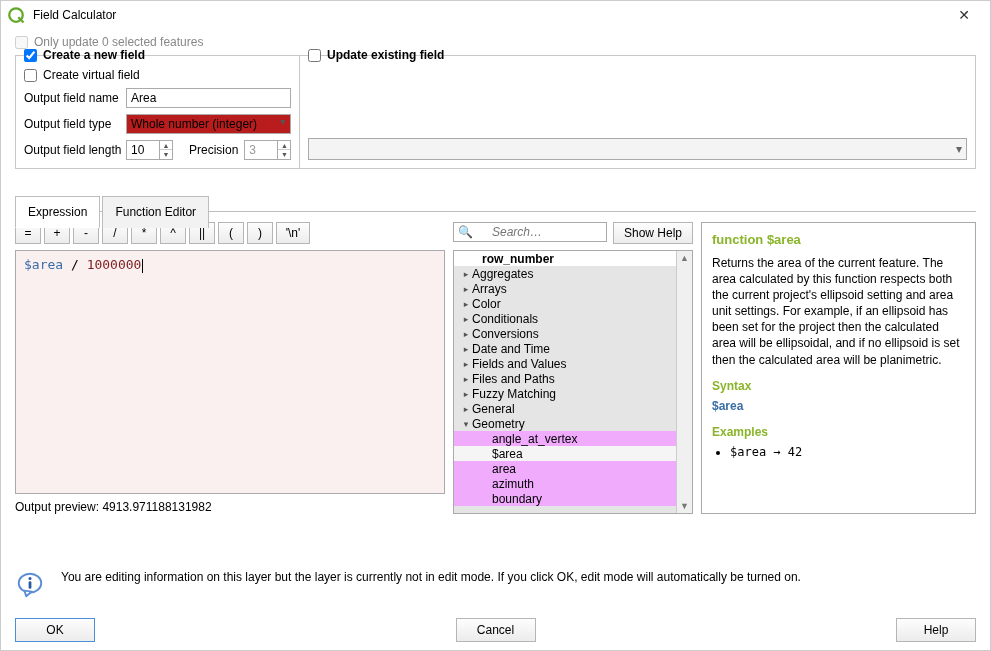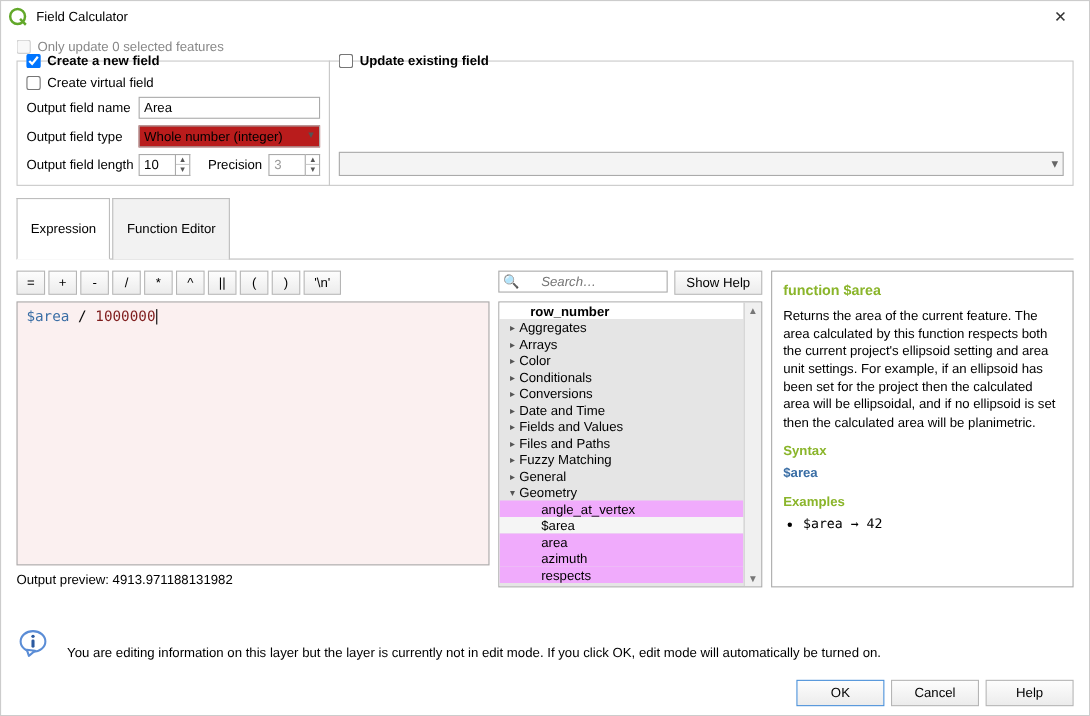--- a/index.html
+++ b/index.html
@@ -25,21 +25,21 @@
   .spin{display:flex;align-items:center}
   .spin input{width:34px;height:20px;border:1px solid #aaa;padding:0 4px;font:inherit}
   .spin .spin-btns{display:flex;flex-direction:column;border:1px solid #aaa;border-left:none;height:20px}
   .spin .spin-btns span{width:12px;height:9px;font-size:7px;line-height:9px;text-align:center;color:#555;border-bottom:1px solid #ccc}
   .spin .spin-btns span:last-child{border-bottom:none}
   .update-combo{width:100%;height:22px;border:1px solid #aaa;background:#f4f4f4;display:flex;align-items:center;justify-content:flex-end;padding:0 4px;color:#666}
   .sel-wrap{position:relative;display:inline-block}
   .sel-wrap::after{content:"▾";position:absolute;right:6px;top:2px;color:#555;font-size:10px;pointer-events:none}
 
   .tabs{display:flex;margin-top:10px;border-bottom:1px solid #bdbdbd}
-  .tab{padding:20px 12px;border:1px solid #bdbdbd;border-bottom:none;margin-right:2px;background:#f2f2f2;position:relative;top:1px}
+  .tab{padding:8px 12px;border:1px solid #bdbdbd;border-bottom:none;margin-right:2px;background:#f2f2f2;position:relative;top:17px}
   .tab.active{background:#fff;border-bottom:1px solid #fff}
 
   .builder{display:flex;gap:8px;margin-top:10px;flex:1;min-height:0}
 
   .expr-col{width:430px;display:flex;flex-direction:column}
   .op-row{display:flex;gap:3px;margin-bottom:6px}
   .opbtn{min-width:26px;height:22px;border:1px solid #b5b5b5;background:linear-gradient(#fdfdfd,#ececec);font:inherit;padding:0 4px}
   .opbtn.wide{min-width:34px}
   .expr-editor{flex:1;border:1px solid #aaa;background:#fbf0f0;padding:6px 8px;font-family:Consolas,monospace;font-size:13px;white-space:pre;overflow:auto;min-height:230px}
   .expr-editor .var{color:#3a6ea5}
@@ -64,24 +64,24 @@
   .tree-row.selected{background:#f5f5f5}
   .vscroll{width:16px;background:#f0f0f0;border-left:1px solid #ccc;display:flex;flex-direction:column;align-items:center;justify-content:space-between;padding:2px 0;color:#777;font-size:9px}
 
   .help-col{flex:1;border:1px solid #aaa;padding:8px 10px;overflow:auto;line-height:1.35}
   .help-col h3{margin:0 0 6px 0;color:#8ab52a;font-size:13px}
   .help-col h4{margin:10px 0 4px 0;color:#8ab52a;font-size:12px}
   .help-col .kw{color:#3a6ea5;font-weight:bold}
   .help-col ul{margin:4px 0 0 18px;padding:0}
   .mono{font-family:Consolas,monospace}
 
-  .info-row{display:flex;align-items:flex-end;gap:16px;margin-top:36px}
+  .info-row{display:flex;align-items:flex-start;gap:16px;margin-top:56px}
   .info-icon{width:30px;height:30px}
 
-  .btn-row{display:flex;justify-content:flex-end;gap:6px;padding:8px 14px}
+  .btn-row{display:flex;justify-content:space-between;gap:6px;padding:8px 14px}
   .btn-row .btn{min-width:80px;height:24px}
   .btn-row .btn.primary{border-color:#4a90d9}
 </style>
 </head>
 <body>
 
 <div class="window">
   <div class="titlebar">
     <svg class="q-logo" viewBox="0 0 24 24">
         <circle cx="12" cy="12" r="9" fill="none" stroke="#62a82a" stroke-width="3"></circle>
@@ -233,21 +233,21 @@
                 <span>General</span>
               </div>
               <div class="tree-row level1">
                 <span class="tw">▾</span>
                 <span>Geometry</span>
               </div>
               <div class="tree-row level2 white">angle_at_vertex</div>
               <div class="tree-row level2 white selected">$area</div>
               <div class="tree-row level2 white">area</div>
               <div class="tree-row level2 white">azimuth</div>
-              <div class="tree-row level2 white">respects</div>
+              <div class="tree-row level2 white">boundary</div>
             </div>
           <div class="vscroll">
               <span>▲</span>
               <span>▼</span>
             </div>
         </div>
       </div>
 
       <div class="help-col">
         <h3>function $area</h3>

